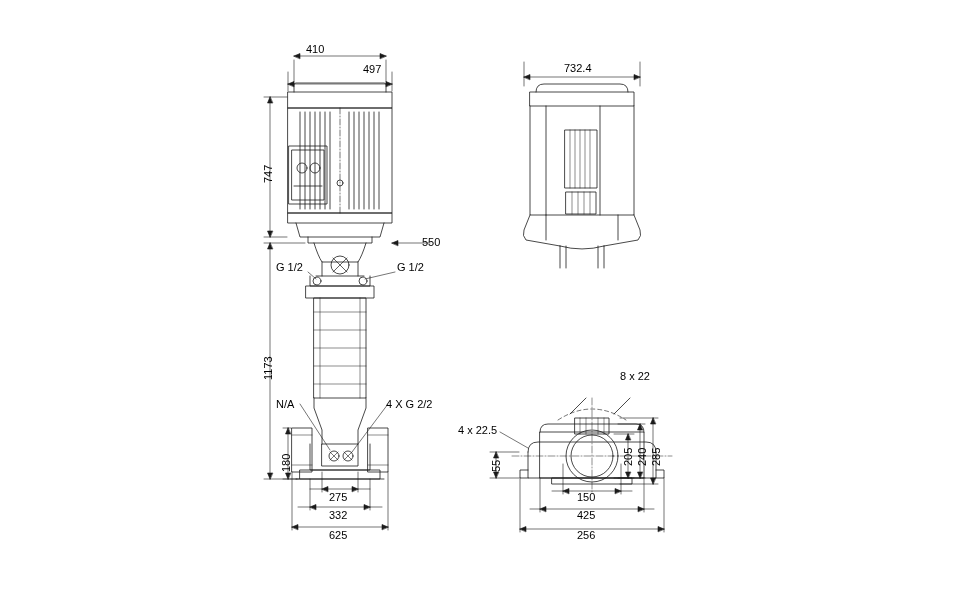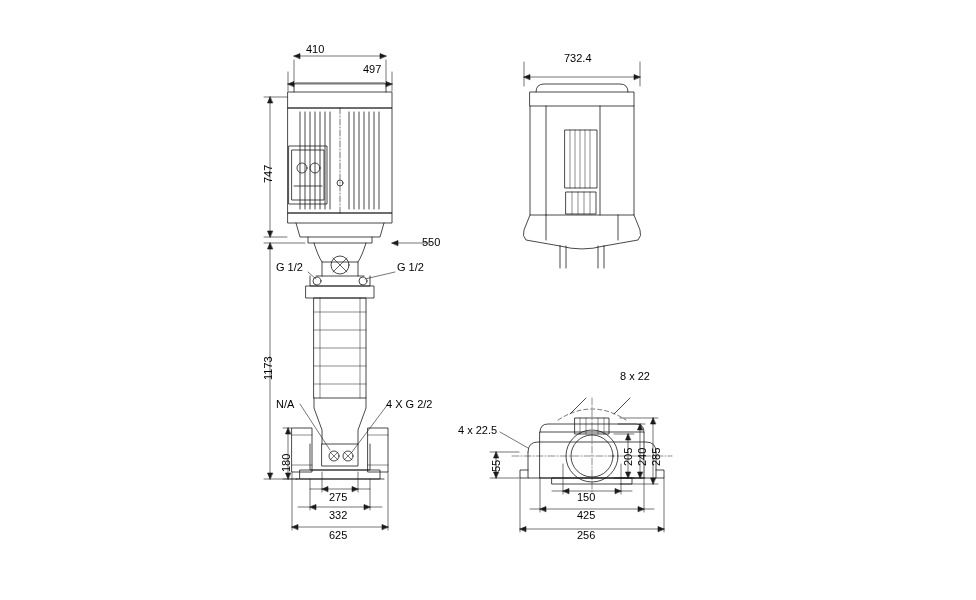--- a/index.html
+++ b/index.html
@@ -318,21 +318,21 @@
   <div class="lbl rot" style="left:280px; top:472px;">180</div>
   <div class="lbl" style="left:329px; top:491px;">275</div>
   <div class="lbl" style="left:329px; top:509px;">332</div>
   <div class="lbl" style="left:329px; top:529px;">625</div>
 
   <div class="lbl" style="left:276px; top:261px;">G 1/2</div>
   <div class="lbl" style="left:397px; top:261px;">G 1/2</div>
   <div class="lbl" style="left:276px; top:398px;">N/A</div>
   <div class="lbl" style="left:386px; top:398px;">4 X G 2/2</div>
 
-  <div class="lbl" style="left:564px; top:52px;">732.4</div>
+  <div class="lbl" style="left:564px; top:62px;">732.4</div>
 
   <div class="lbl" style="left:620px; top:370px;">8 x 22</div>
   <div class="lbl" style="left:458px; top:424px;">4 x 22.5</div>
   <div class="lbl rot" style="left:490px; top:472px;">55</div>
   <div class="lbl rot" style="left:622px; top:466px;">205</div>
   <div class="lbl rot" style="left:636px; top:466px;">240</div>
   <div class="lbl rot" style="left:650px; top:466px;">285</div>
   <div class="lbl" style="left:577px; top:491px;">150</div>
   <div class="lbl" style="left:577px; top:509px;">425</div>
   <div class="lbl" style="left:577px; top:529px;">256</div>

